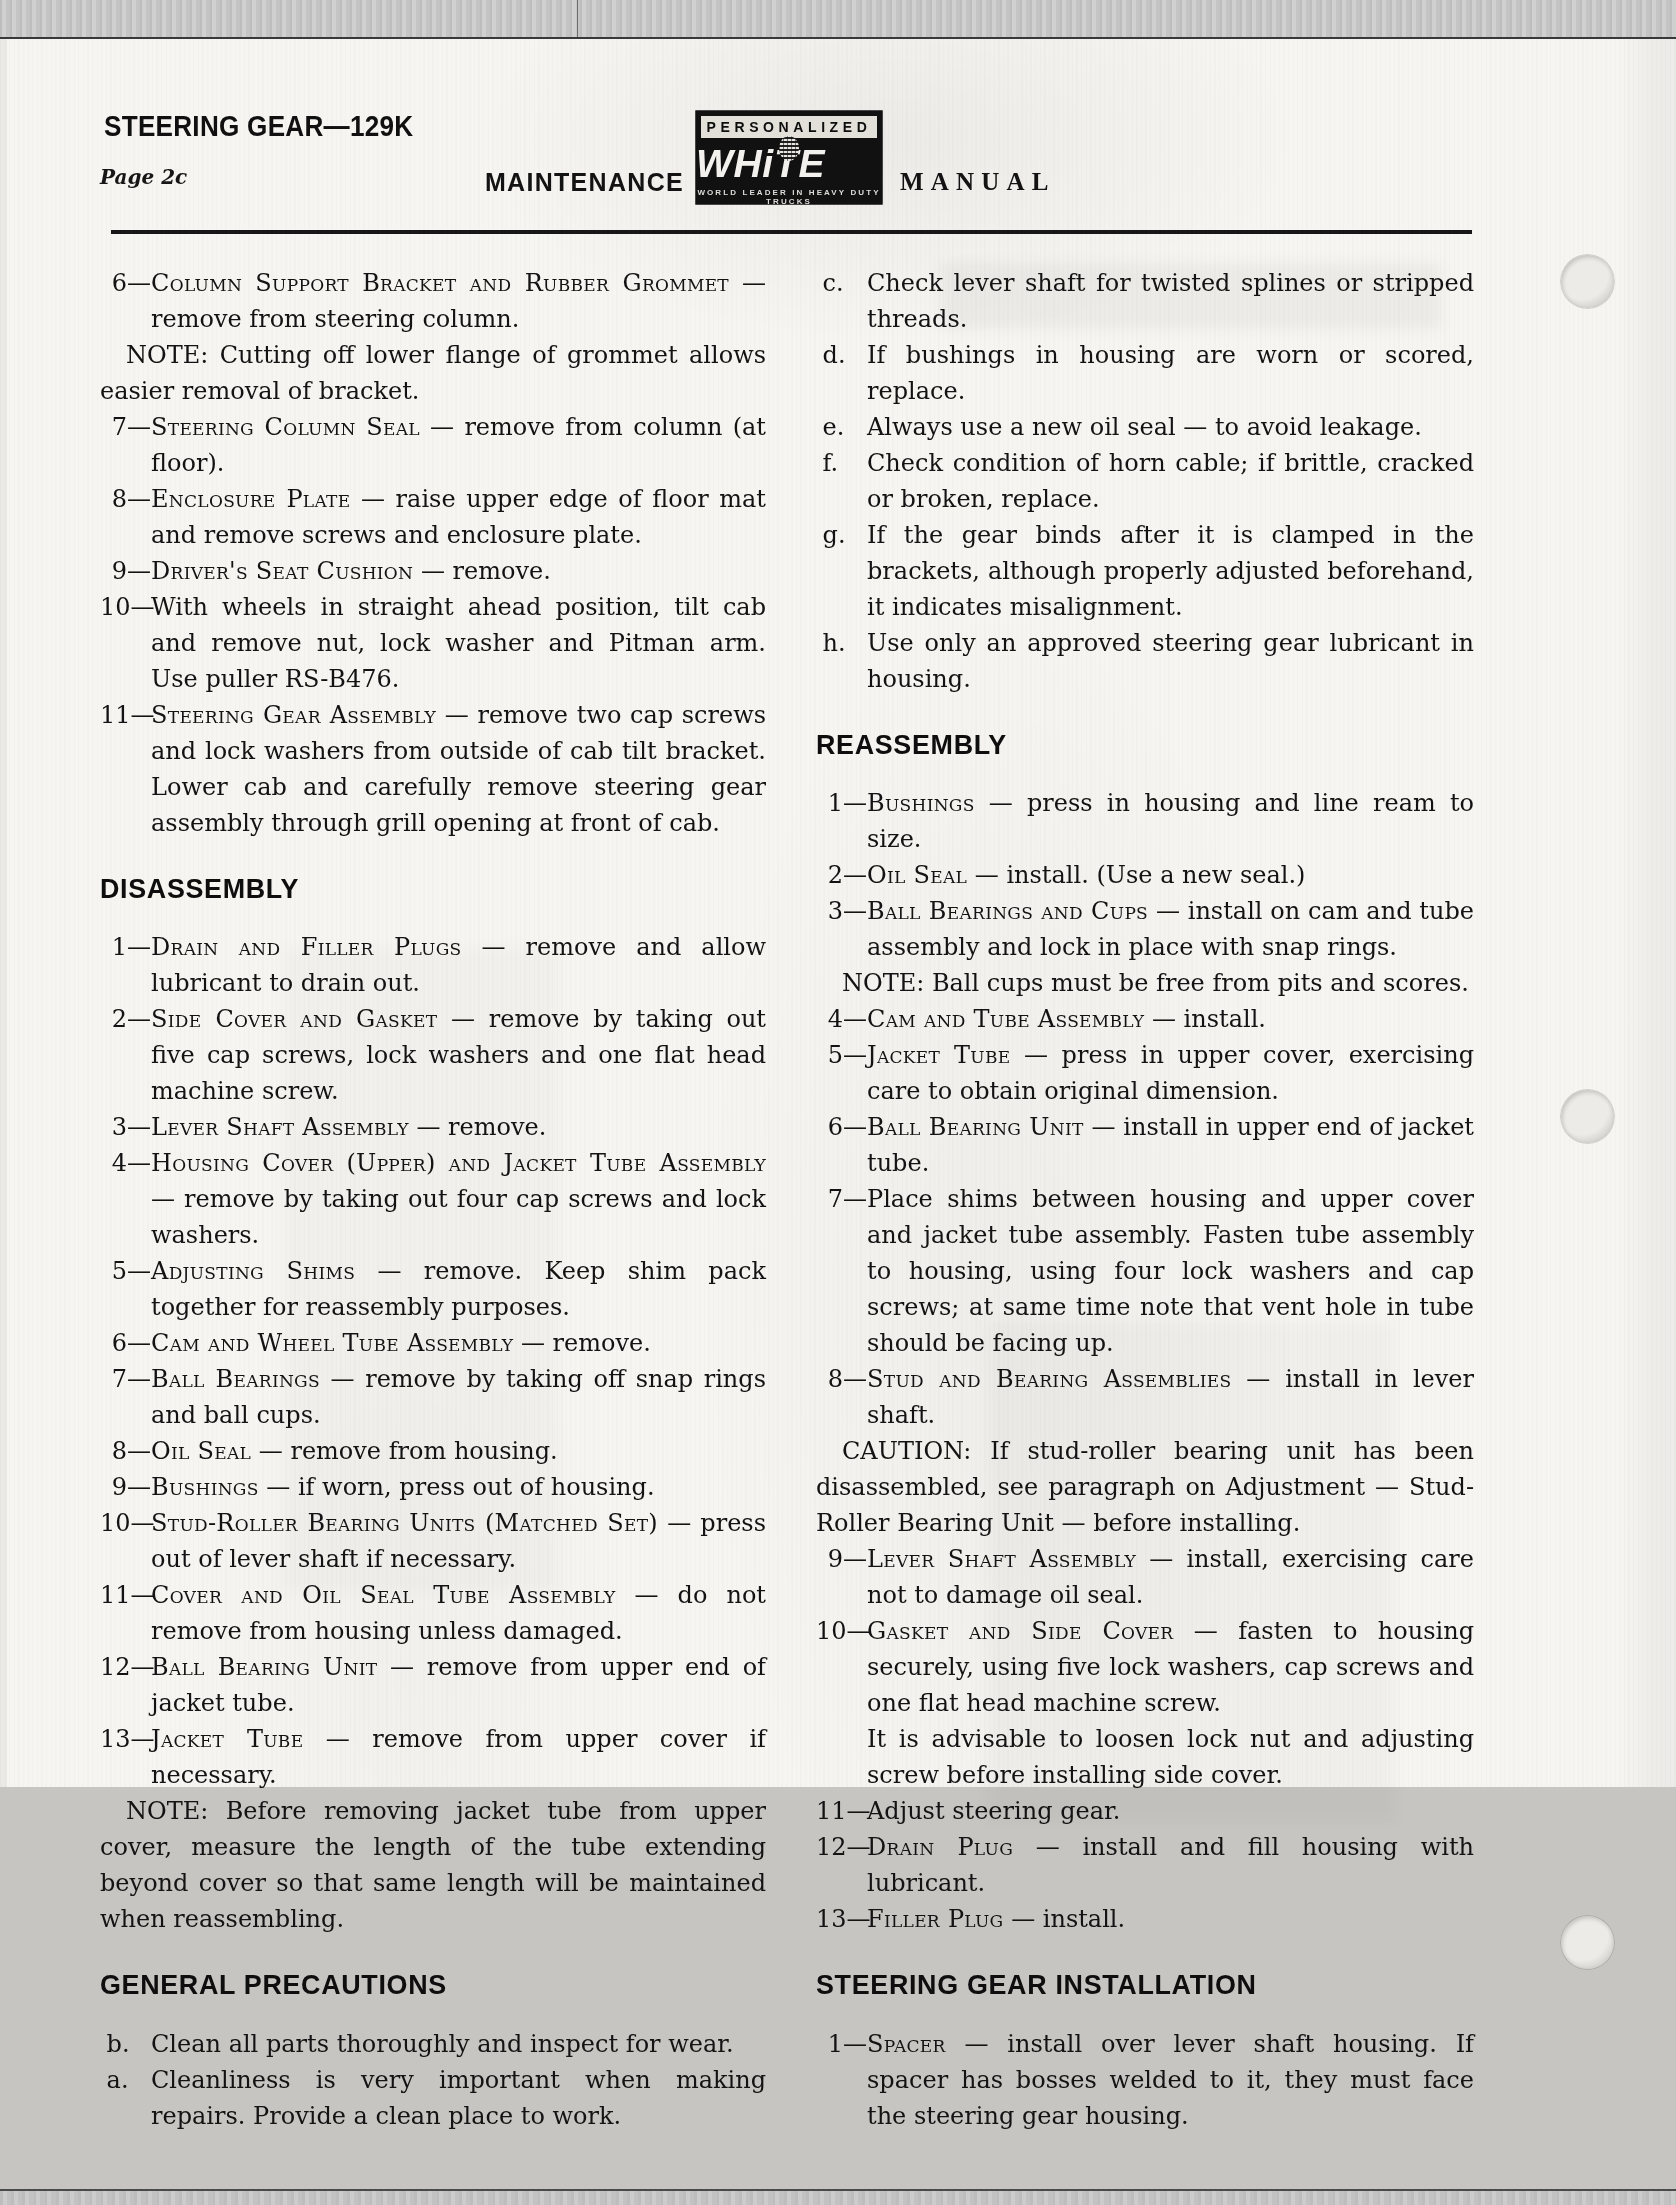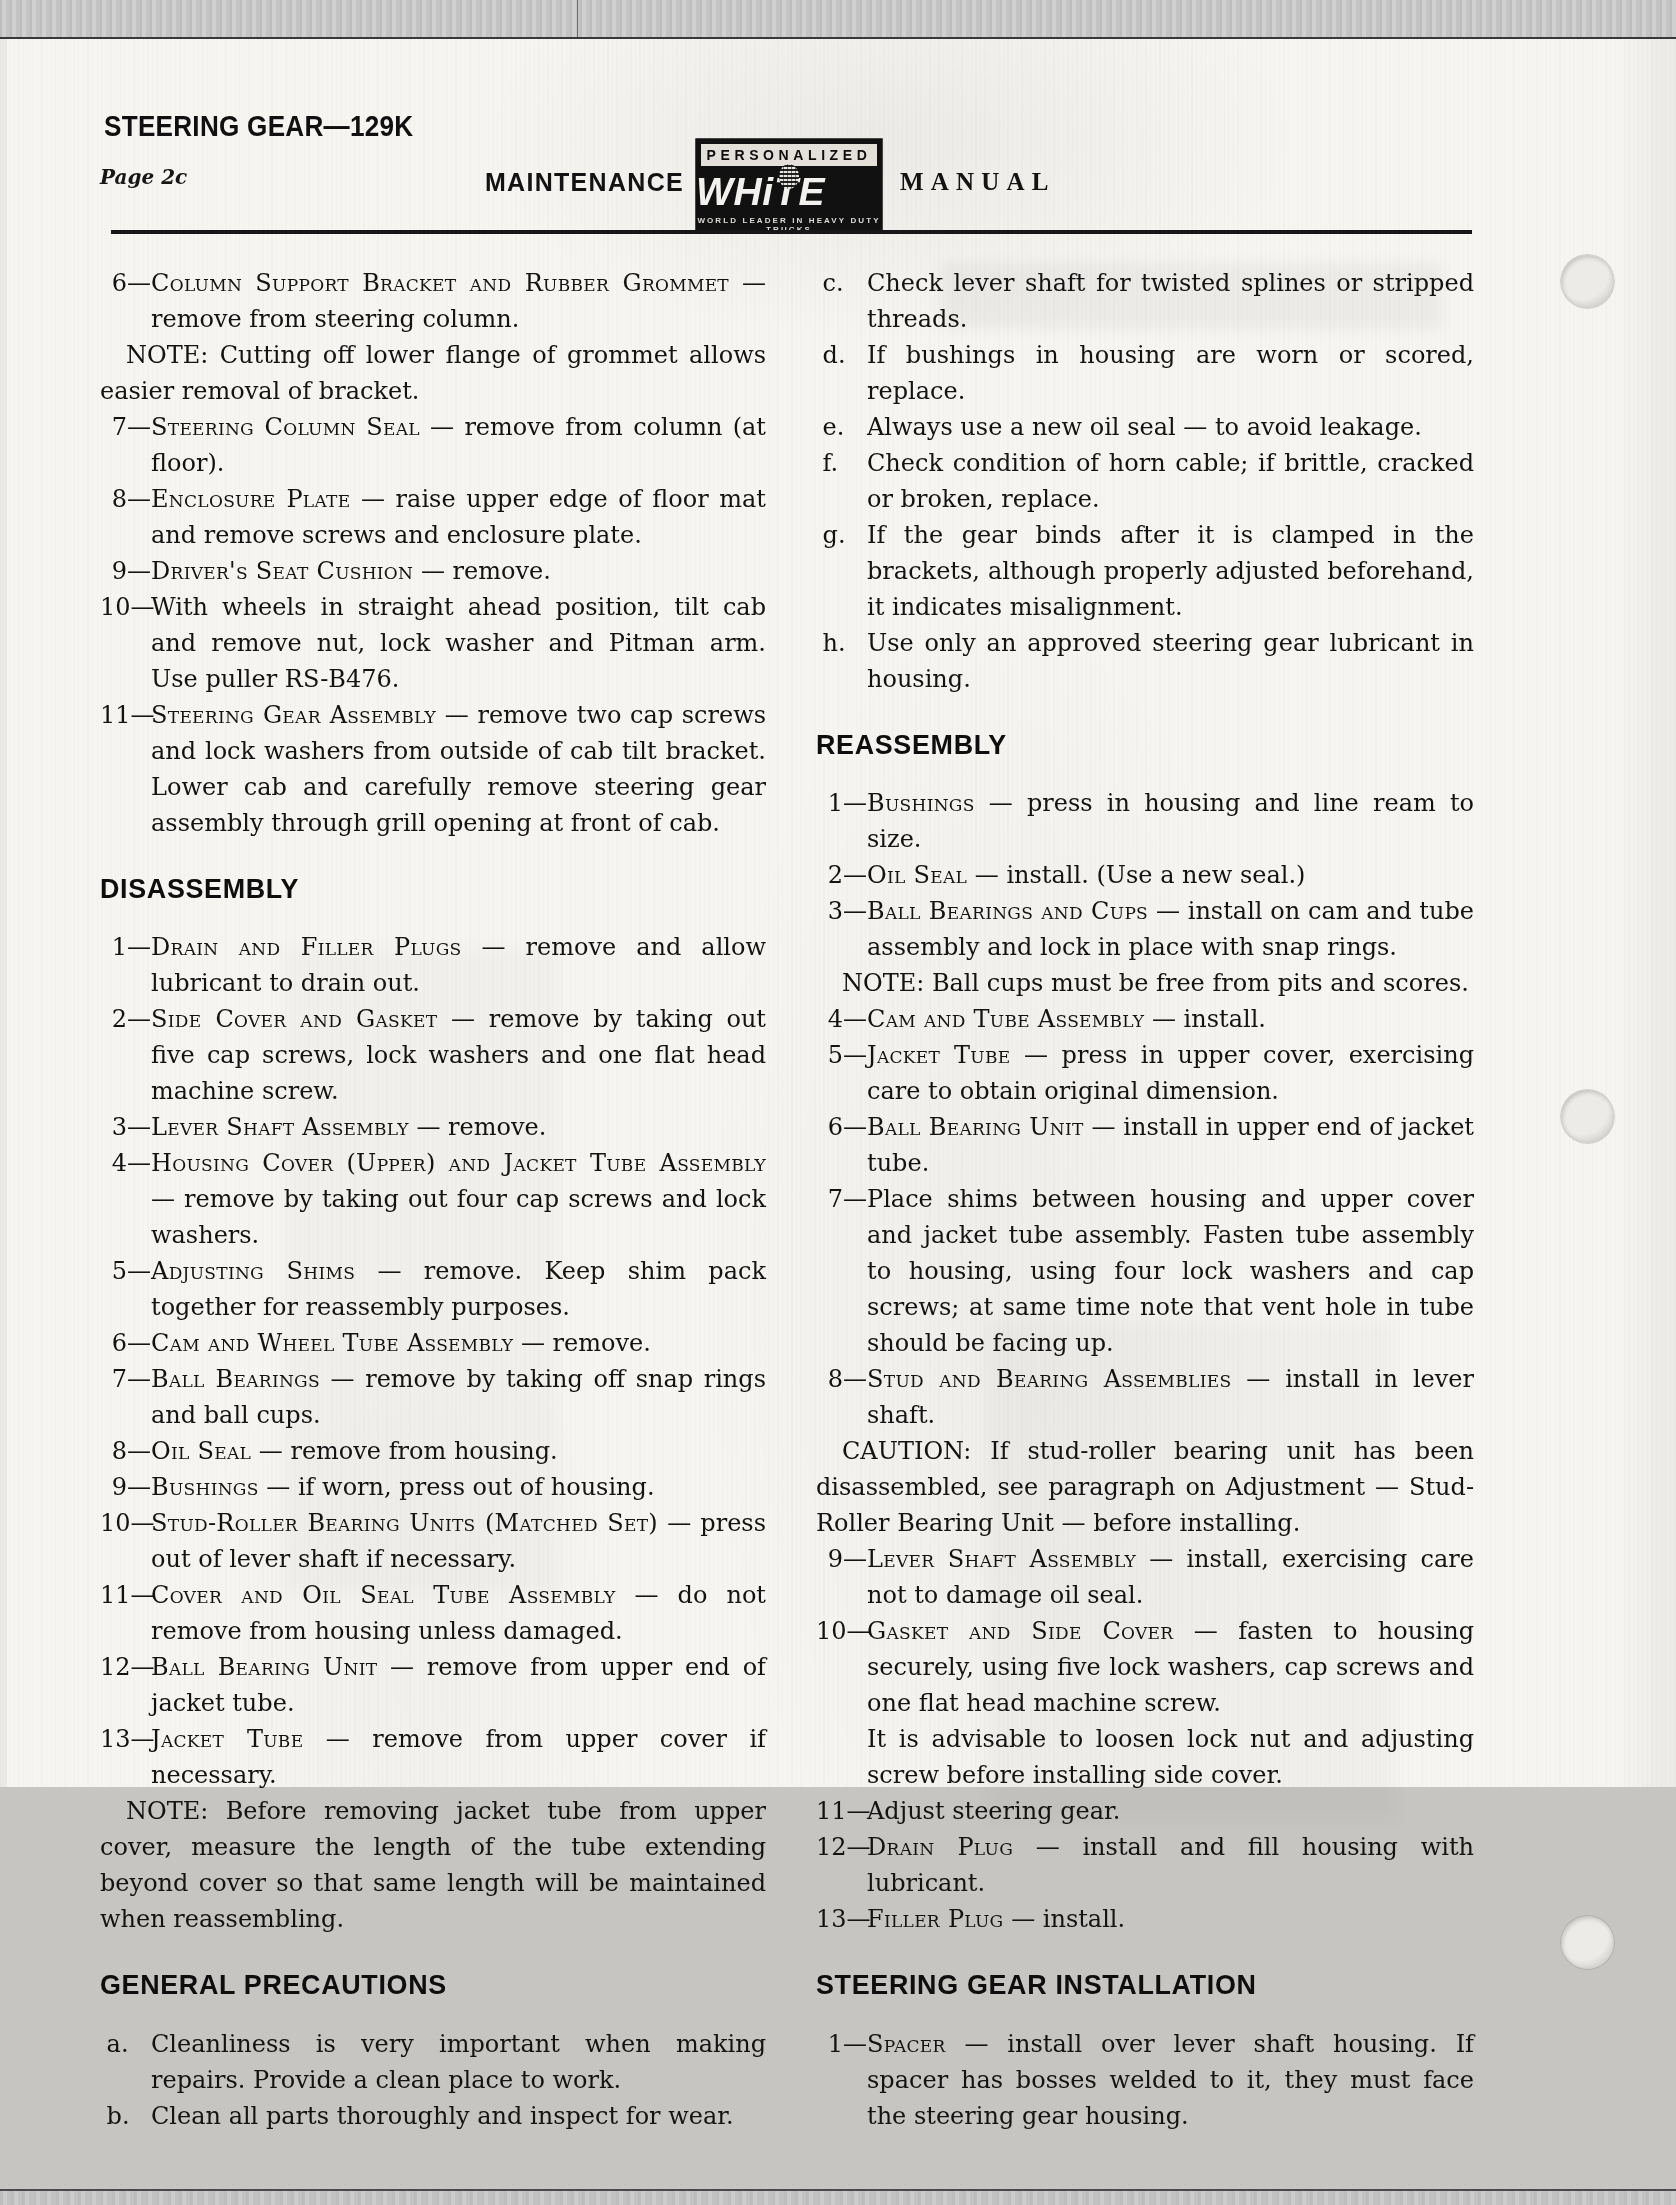--- a/index.html
+++ b/index.html
@@ -46,21 +46,21 @@
   }
   .hd-maint{
     position:absolute;right:992px;top:129px;
     font-family:"Liberation Sans",sans-serif;font-weight:bold;font-size:25px;letter-spacing:1.3px;color:#131313;white-space:nowrap;
   }
   .hd-manual{
     position:absolute;left:900px;top:129px;
     font-family:Liberation Serif, serif;font-weight:bold;font-size:25px;letter-spacing:7.2px;color:#131313;white-space:nowrap;
   }
   .logo{
-    position:absolute;left:696px;top:100px;width:186px;height:93px;
+    position:absolute;left:696px;top:72px;width:186px;height:93px;
     background:#111;box-shadow:0 0 0 0.7px #000;
   }
   .logo-top{
     margin:4.6px 4.6px 0 4.6px;height:22.4px;background:#e3e0da;
     font-family:"Liberation Sans",sans-serif;font-weight:bold;font-size:14px;letter-spacing:4.6px;
     color:#0d0d0d;text-align:center;line-height:22.4px;
   }
   .logo-main{position:relative;height:47px;text-align:left;}
   .logo-name{
     font-family:"Liberation Sans",sans-serif;font-style:italic;font-weight:bold;font-size:39px;
@@ -156,22 +156,22 @@
       <p class="item"><span class="no">6—</span><span class="sc">Cam and Wheel Tube Assembly</span> <span>— remove.</span></p>
       <p class="item"><span class="no">7—</span><span class="sc">Ball Bearings</span> <span>— remove by taking off snap rings and ball cups.</span></p>
       <p class="item"><span class="no">8—</span><span class="sc">Oil Seal</span> <span>— remove from housing.</span></p>
       <p class="item"><span class="no">9—</span><span class="sc">Bushings</span> <span>— if worn, press out of housing.</span></p>
       <p class="item"><span class="no">10—</span><span class="sc">Stud-Roller Bearing Units (Matched Set)</span> <span>— press out of lever shaft if necessary.</span></p>
       <p class="item"><span class="no">11—</span><span class="sc">Cover and Oil Seal Tube Assembly</span> <span>— do not remove from housing unless damaged.</span></p>
       <p class="item"><span class="no">12—</span><span class="sc">Ball Bearing Unit</span> <span>— remove from upper end of jacket tube.</span></p>
       <p class="item"><span class="no">13—</span><span class="sc">Jacket Tube</span> <span>— remove from upper cover if necessary.</span></p>
       <p class="note">NOTE: Before removing jacket tube from upper cover, measure the length of the tube extending beyond cover so that same length will be maintained when reassembling.</p>
       <h2 class="sec">GENERAL PRECAUTIONS</h2>
+      <p class="item letter"><span class="no">b.</span><span>Clean all parts thoroughly and inspect for wear.</span></p>
       <p class="item letter"><span class="no">a.</span><span>Cleanliness is very important when making repairs. Provide a clean place to work.</span></p>
-      <p class="item letter"><span class="no">b.</span><span>Clean all parts thoroughly and inspect for wear.</span></p>
     </div>
   <div class="col" id="rightcol">
       <p class="item letter"><span class="no">c.</span><span>Check lever shaft for twisted splines or stripped threads.</span></p>
       <p class="item letter"><span class="no">d.</span><span>If bushings in housing are worn or scored, replace.</span></p>
       <p class="item letter"><span class="no">e.</span><span>Always use a new oil seal — to avoid leakage.</span></p>
       <p class="item letter"><span class="no">f.</span><span>Check condition of horn cable; if brittle, cracked or broken, replace.</span></p>
       <p class="item letter"><span class="no">g.</span><span>If the gear binds after it is clamped in the brackets, although properly adjusted beforehand, it indicates misalignment.</span></p>
       <p class="item letter"><span class="no">h.</span><span>Use only an approved steering gear lubricant in housing.</span></p>
       <h2 class="sec">REASSEMBLY</h2>
       <p class="item"><span class="no">1—</span><span class="sc">Bushings</span> <span>— press in housing and line ream to size.</span></p>

